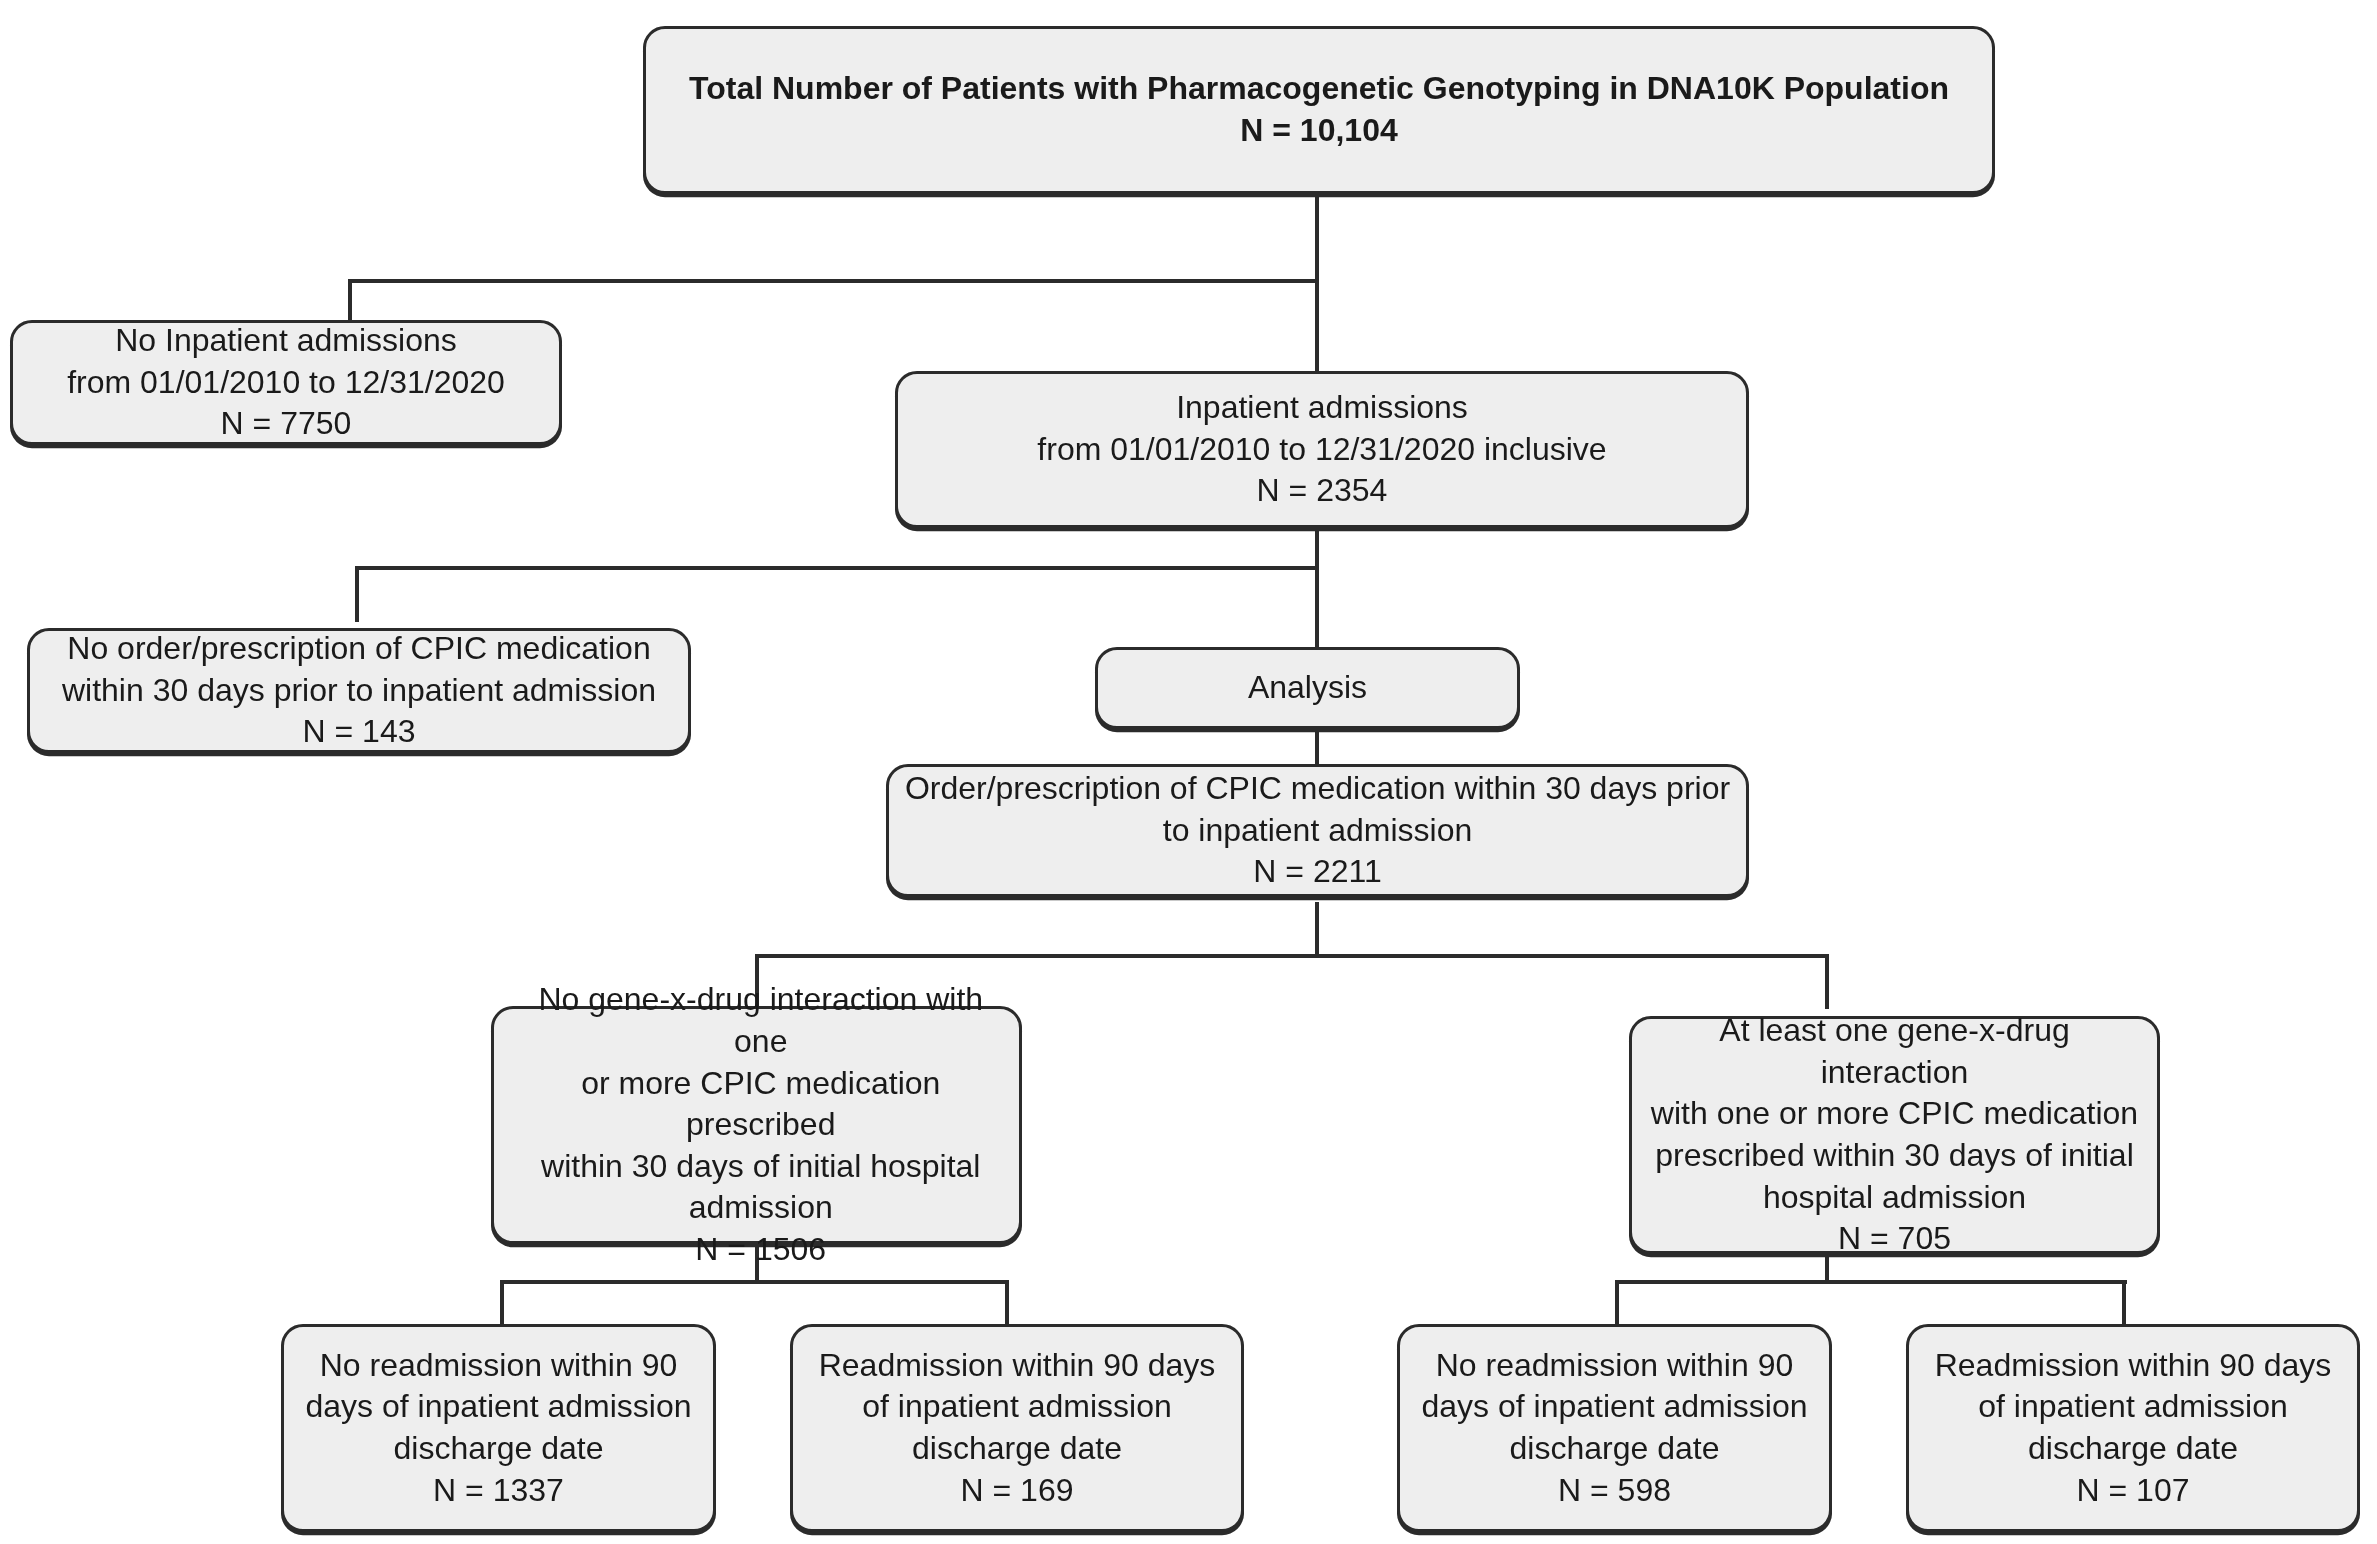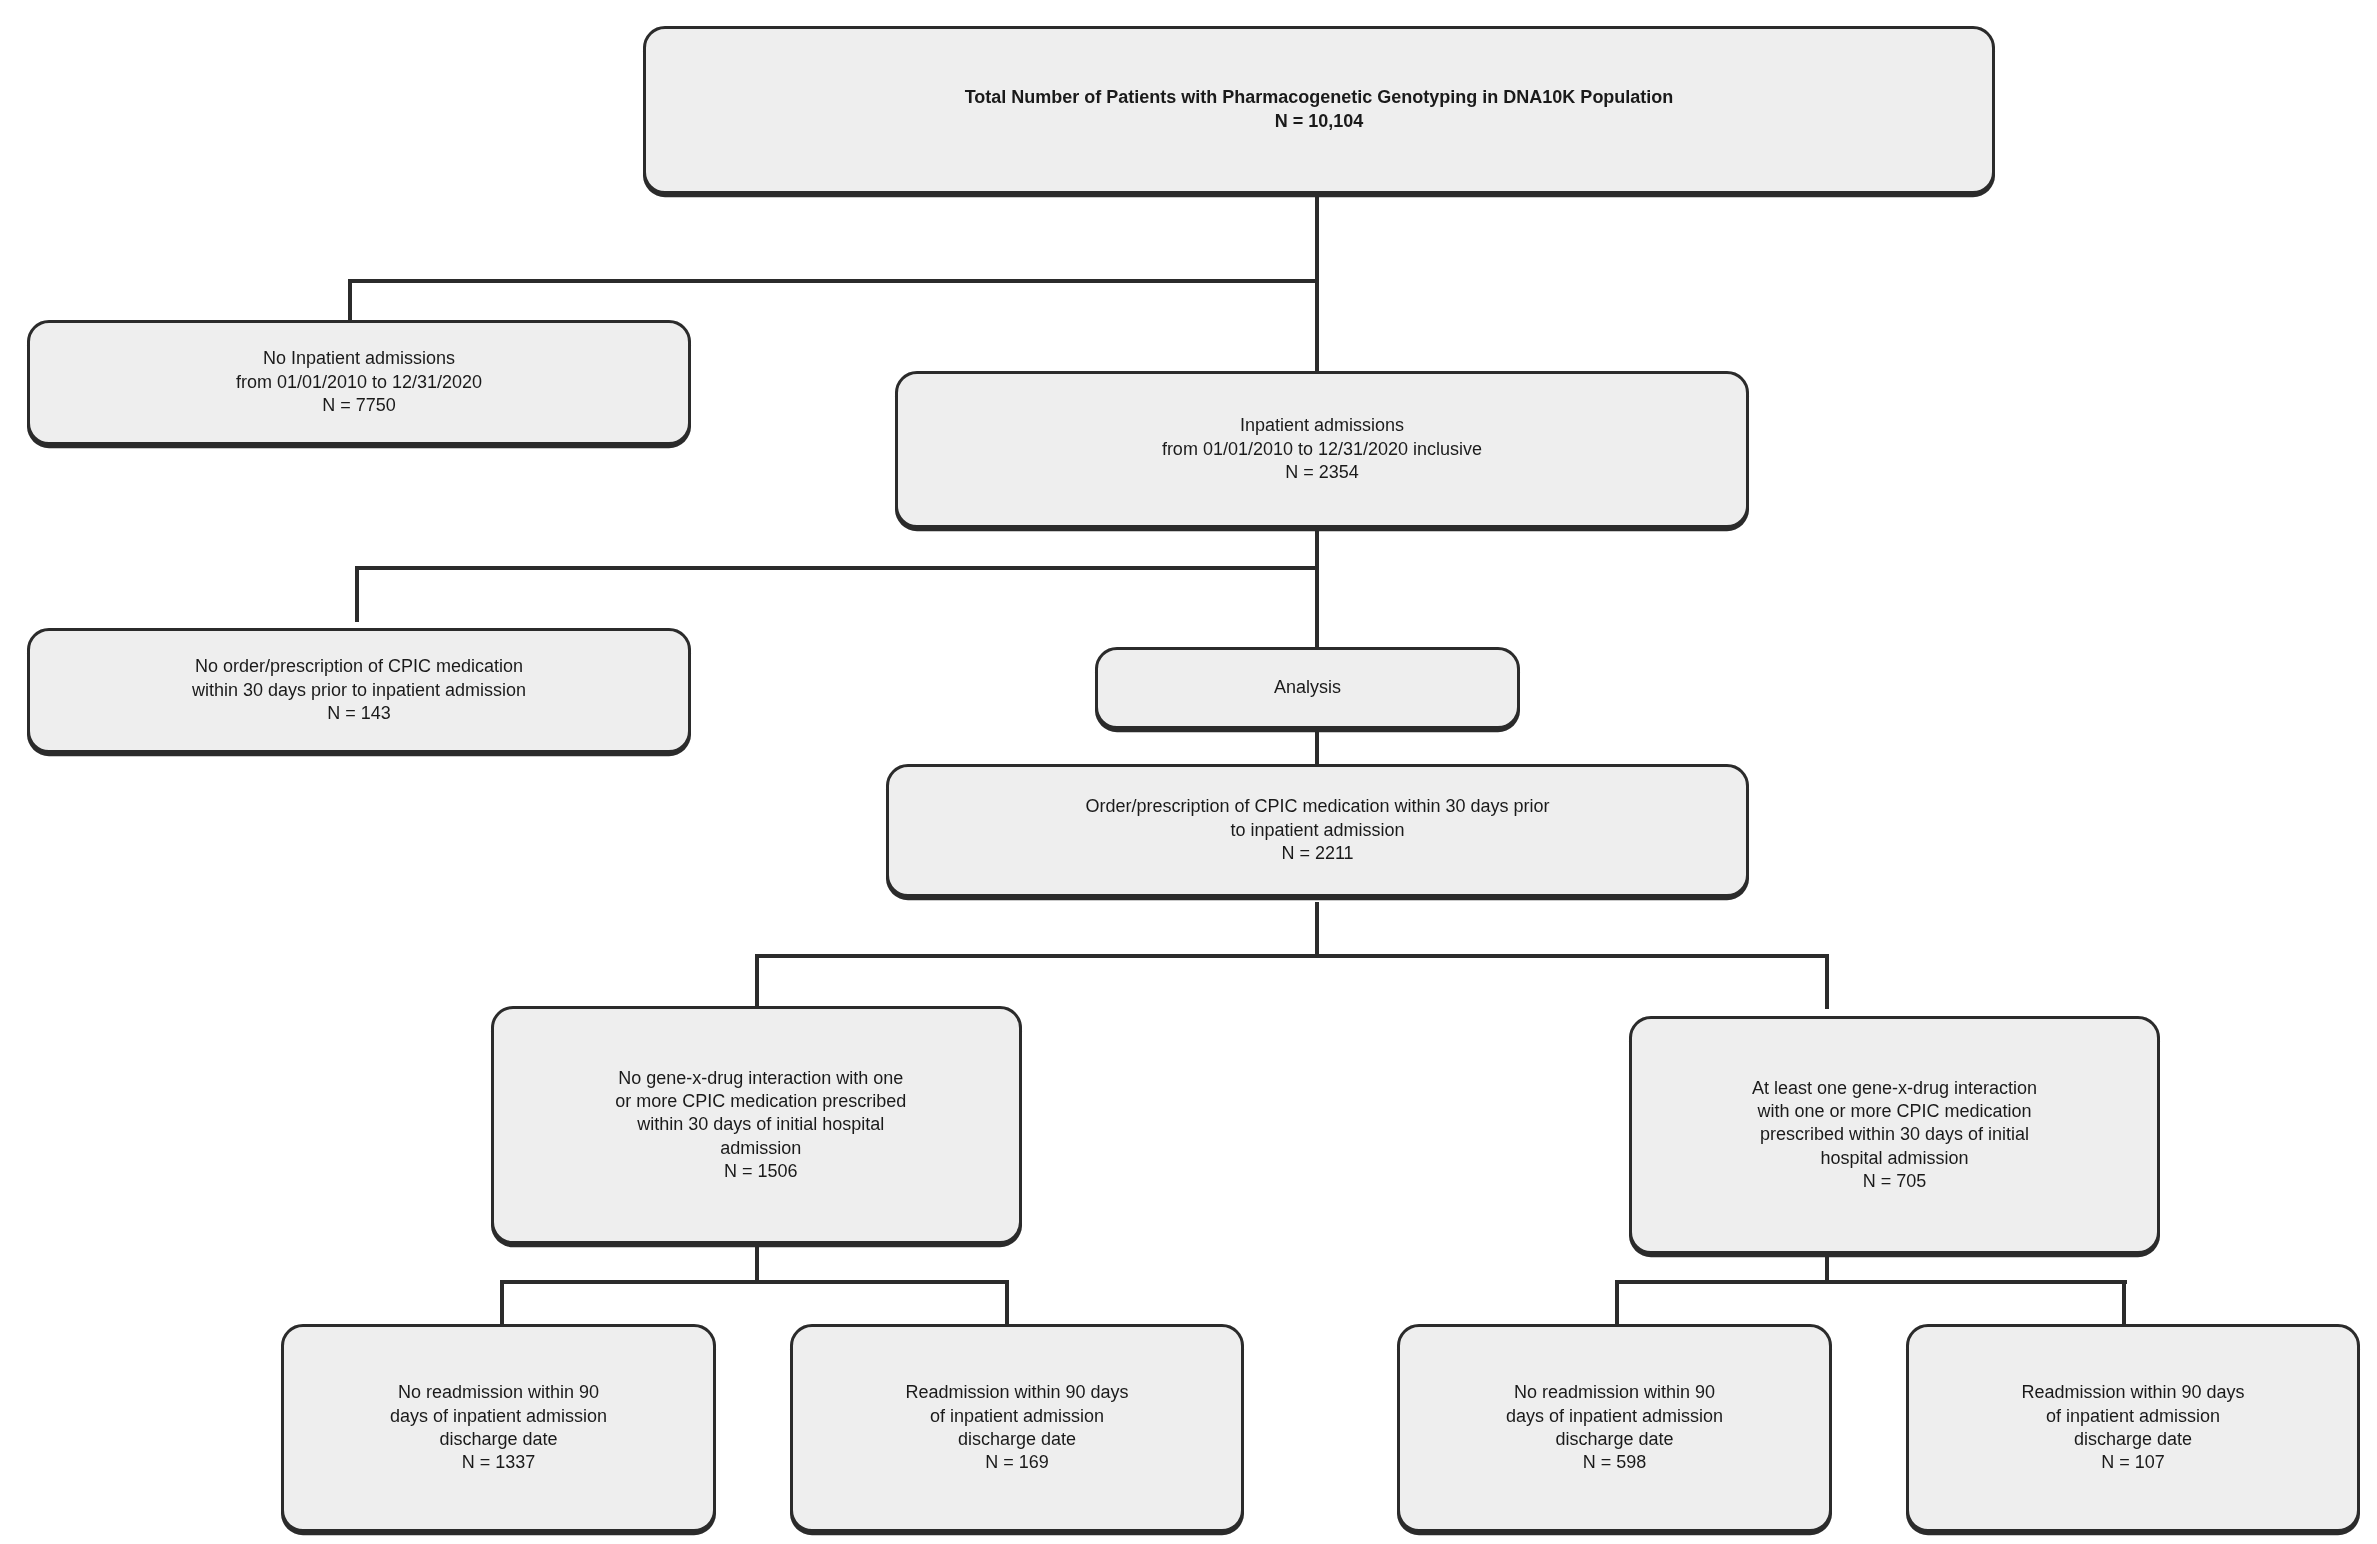--- a/index.html
+++ b/index.html
@@ -21,21 +21,21 @@
     position: absolute;
     box-sizing: border-box;
     background: #eeeeee;
     border: 3.2px solid #2b2b2b;
     border-radius: 22px;
     display: flex;
     align-items: center;
     justify-content: flex-start;
     text-align: center;
     color: #1a1a1a;
-    font-size: 18px;
+    font-size: 32px;
     line-height: 1.30;
     padding: 6.4px 11.5px;
     white-space: pre-line;
     z-index: 2;
     box-shadow: 0 3.2px 0 0 #2b2b2b;
   }
   .node .label {
     display: block;
     width: 100%;
     white-space: pre-line;
@@ -85,21 +85,21 @@
   <div class="edge v" style="left:1825px; top:1242px; height:40px;"></div>
   <div class="edge h" style="left:1615px; top:1280px; width:512px;"></div>
   <div class="edge v" style="left:1615px; top:1280px; height:45px;"></div>
   <div class="edge v" style="left:2122px; top:1280px; height:45px;"></div>
 
   <div class="node bold" style="left:643px; top:25.6px; width:1352px; height:168px;">
     <span class="label">Total Number of Patients with Pharmacogenetic Genotyping in DNA10K Population
 N = 10,104</span>
   </div>
 
-  <div class="node" style="left:27px; top:320px; width:664px; height:125px;">
+  <div class="node" style="left:10px; top:320px; width:552px; height:125px;">
     <span class="label">No Inpatient admissions
 from 01/01/2010 to 12/31/2020
 N = 7750</span>
   </div>
 
   <div class="node" style="left:895px; top:371px; width:854px; height:157px;">
     <span class="label">Inpatient admissions
 from 01/01/2010 to 12/31/2020 inclusive
 N = 2354</span>
   </div>

